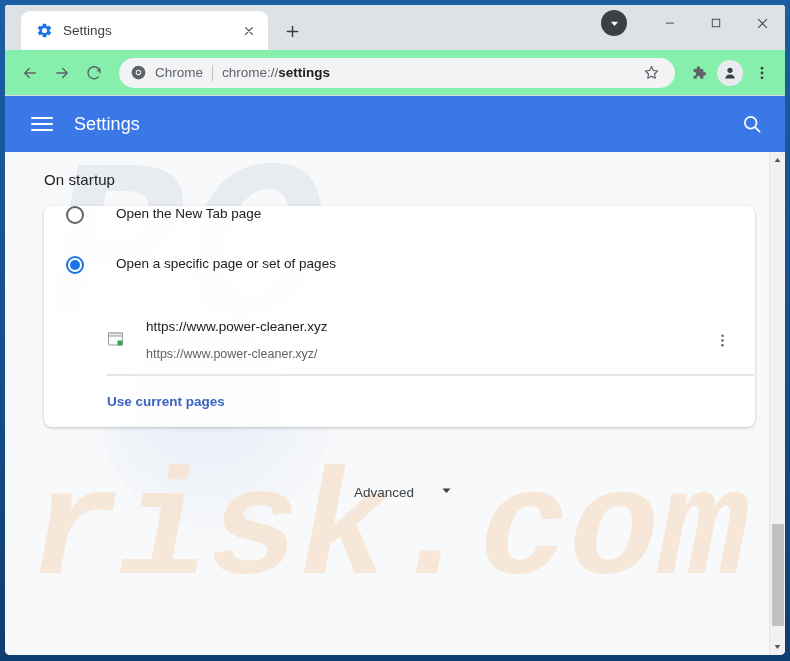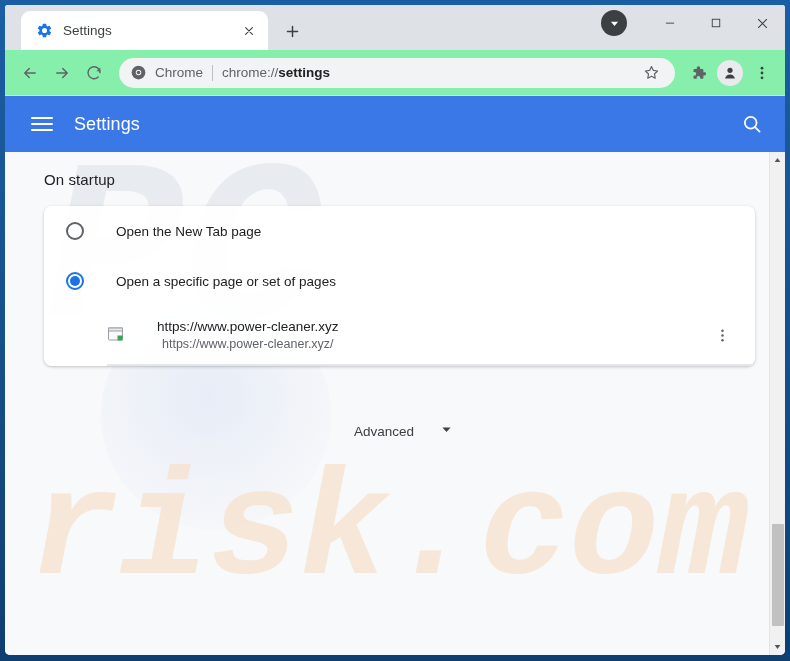--- a/index.html
+++ b/index.html
@@ -153,21 +153,21 @@
   }
   .card {
     position: relative;
     width: 711px;
     background: rgba(255,255,255,.93);
     border-radius: 8px;
     box-shadow: 0 1px 2px rgba(60,64,67,.16), 0 1px 3px 1px rgba(60,64,67,.10);
     padding: 0;
   }
   .radio-row {
-    display: flex; align-items: center;
+    display: flex; 
     height: 50px; padding-left: 22px;
   }
   .radio {
     width: 18px; height: 18px; border-radius: 50%;
     border: 2px solid #5f6368; flex: 0 0 18px;
     position: relative; background: transparent;
   }
   .radio.checked { border-color: #1a73e8; }
   .radio.checked::after {
     content:''; position:absolute; left:50%; top:50%;
@@ -178,21 +178,21 @@
     font-size: 13.5px; color: #202124; margin-left: 32px;
   }
 
   .url-row {
     display: flex; align-items: center;
     padding: 13px 20px 13px 63px;
   }
   .url-favicon {
     width: 18px; height: 18px; flex: 0 0 18px;
   }
-  .url-texts { margin-left: 32px; display:flex; flex-direction:column; gap:3px;text-align:center; }
+  .url-texts { margin-left: 21px; display:flex; flex-direction:column; gap:13px; }
   .url-title { font-size: 13.5px; color: #202124; }
   .url-sub { font-size: 12.5px; color: #5f6368; }
   .row-more {
     margin-left: auto; width: 26px; height: 26px;
     display:flex; align-items:center; justify-content:center;
   }
   .divider { height: 1px; background: #e4e6e9; margin-left: 63px; margin-right: 1px; }
   .link-row {
     display:flex; align-items:center;
     height: 51px; padding-left: 63px;
@@ -392,20 +392,23 @@
               <circle cx="8" cy="13" r="1.35" fill="#5f6368"></circle>
             </svg>
           </span>
         </div>
 
         <div class="divider"></div>
 
 
         <div class="divider"></div>
 
+        <div class="link-row">
+          <span class="link-text">Use current pages</span>
+        </div>
 
       </div>
 
       <div class="advanced-bar">
         <span class="advanced-label">Advanced</span>
         <span>
           <svg viewBox="0 0 16 16" width="13" height="13">
             <path fill="#3c4043" d="M3 5.4h10L8 11.2z"></path>
           </svg>
         </span>

